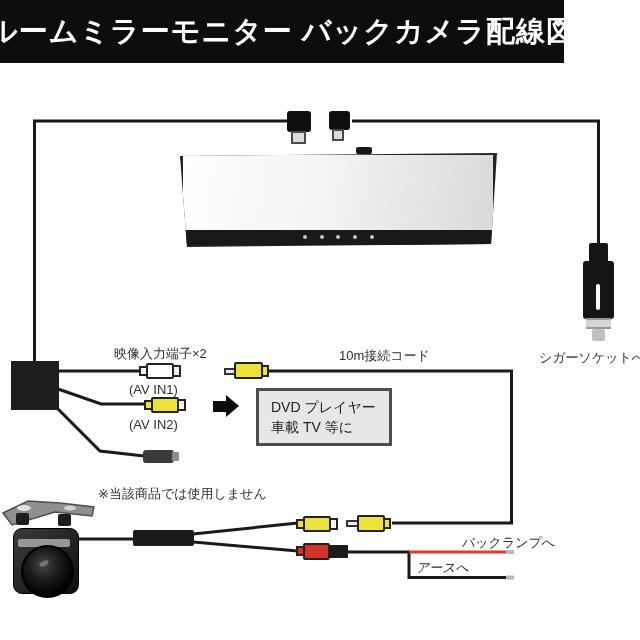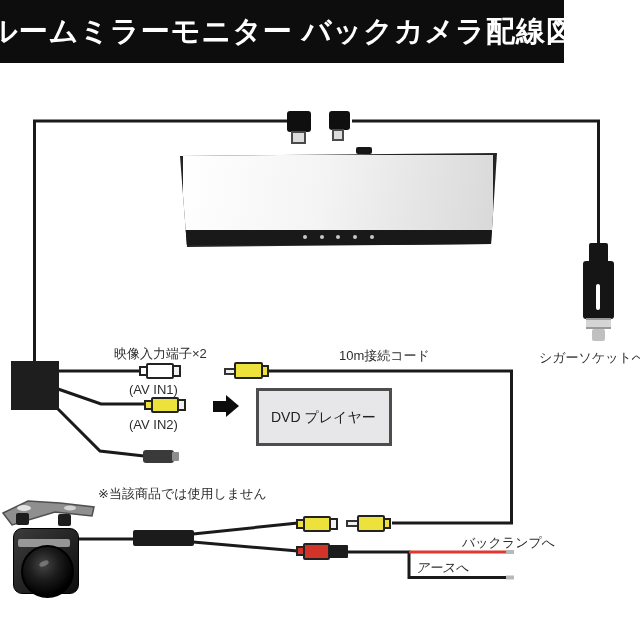--- a/index.html
+++ b/index.html
@@ -155,20 +155,21 @@
 
 <div class="abs unused-conn"></div>
 <div class="abs unused-cap"></div>
 <div class="abs lbl lbl-13" style="left:98px;top:485px;">※当該商品では使用しません</div>
 
 <div class="abs arrow-stem"></div>
 <div class="abs arrow-head"></div>
 
 <div class="abs dvd-box">
   <div>DVD プレイヤー</div>
+  <div>車載 TV 等に</div>
 </div>
 
 <div class="abs lbl lbl-13" style="left:339px;top:347px;">10m接続コード</div>
 <div>
   <div class="abs rca-pin" style="left:224px;top:368px;width:13px;height:7px;"></div>
   <div class="abs rca-body rca-yellow" style="left:234px;top:362px;width:29px;height:17px;border-radius:2px;"></div>
   <div class="abs rca-collar rca-yellow" style="left:261px;top:365px;width:8px;height:12px;"></div>
 </div>
 
 <div class="abs cam-body">

